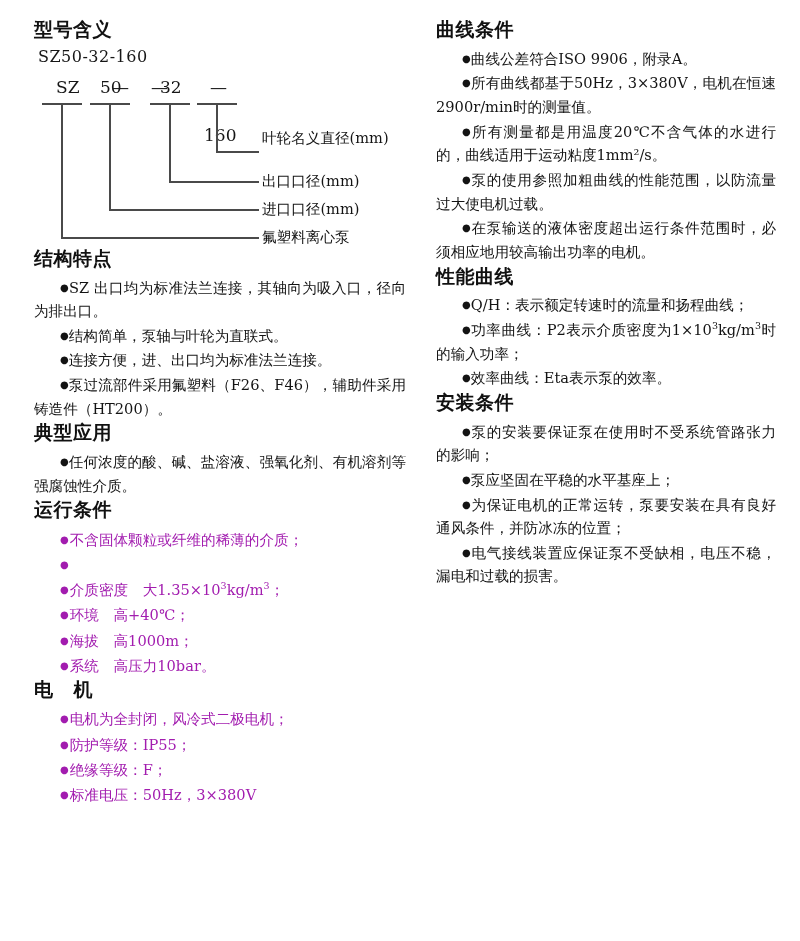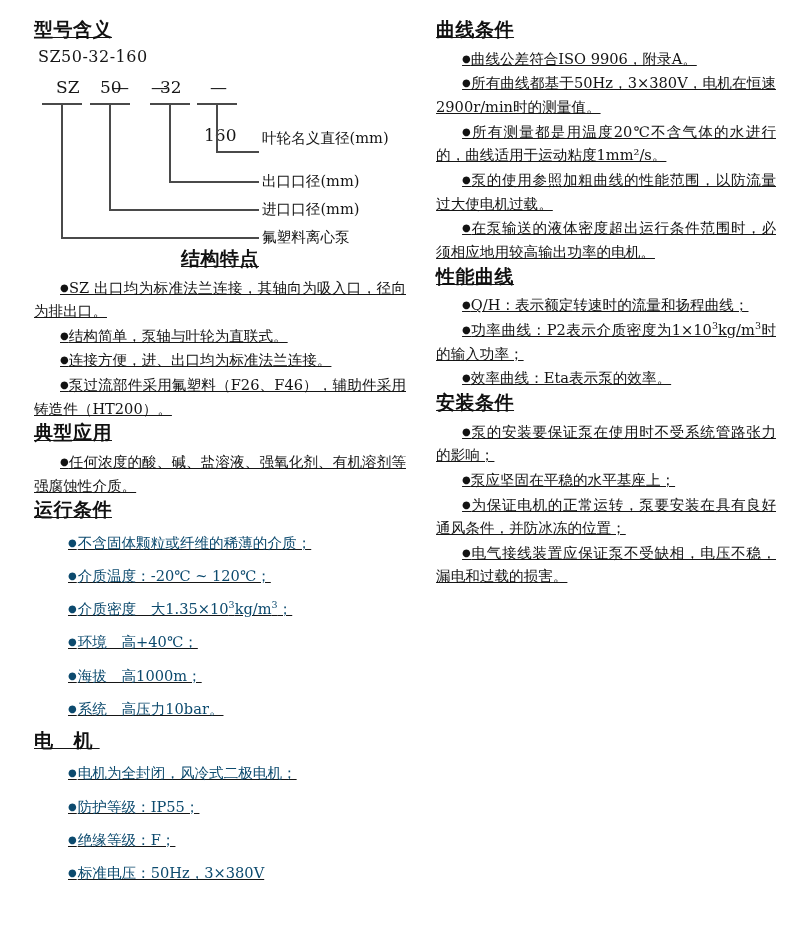--- a/index.html
+++ b/index.html
@@ -15,21 +15,20 @@
     color: #161616;
     overflow: hidden;
   }
 
   .page {
     position: absolute;
     inset: 0;
     display: flex;
     box-sizing: border-box;
     padding: 18px 24px 16px 34px;
-    text-decoration: underline;
   }
 
   .col {
     position: relative;
     box-sizing: border-box;
   }
   .col-left  { width: 372px; }
   .col-gap   { width: 32px; }
   .col-right { width: 362px; }
 
@@ -39,21 +38,21 @@
     font-size: 19px;
     letter-spacing: 0.5px;
     margin: 0 0 5px 0;
     line-height: 1.25;
     color: #111;
   }
   h2.spaced { letter-spacing: 7px; }
 
   .gap-before-lg { margin-top: 28px; }
   .gap-before-md { margin-top: 22px; }
-  .gap-before-sm { margin-top: 16px; text-align: center; }
+  .gap-before-sm { margin-top: 16px; }
 
   p.para {
     margin: 0 0 1px 0;
     font-family: "DejaVu Serif", "Liberation Serif", serif;
     font-size: 14.6px;
     line-height: 1.62;
     text-indent: 26px;
     text-align: justify;
     color: #131313;
   }
@@ -61,23 +60,23 @@
   
   ul.blist {
     margin: 0;
     padding: 0;
     list-style: none;
   }
   ul.blist li {
     font-family: "DejaVu Serif", "Liberation Serif", serif;
     font-size: 14.6px;
     line-height: 1.72;
-    margin: 8px;
+    margin: 0;
     padding-left: 26px;
-    color: #0c4a6e;
+    color: #a21caf;
     white-space: nowrap;
   }
 
   .bullet::before {
     content: "\25CF";
     font-size: 10px;
     vertical-align: 2px;
     margin-right: 1px;
   }
   .para .bullet::before { margin-right: 0px; }
@@ -183,21 +182,21 @@
     <p class="para"><span class="bullet"></span><span>结构简单，泵轴与叶轮为直联式。</span></p>
     <p class="para"><span class="bullet"></span><span>连接方便，进、出口均为标准法兰连接。</span></p>
     <p class="para"><span class="bullet"></span><span>泵过流部件采用氟塑料（F26、F46），辅助件采用铸造件（HT200）。</span></p>
 
     <h2 class="section-title gap-before-md">典型应用</h2>
     <p class="para"><span class="bullet"></span><span>任何浓度的酸、碱、盐溶液、强氧化剂、有机溶剂等强腐蚀性介质。</span></p>
 
     <h2 class="section-title gap-before-md">运行条件</h2>
     <ul class="blist">
       <li><span class="bullet"></span><span>不含固体颗粒或纤维的稀薄的介质；</span></li>
-      <li><span class="bullet"></span><span>介质温度：-20℃ ~ 120℃；</span></li>
+      <li><span class="bullet"></span></li>
       <li><span class="bullet"></span><span>介质密度　大1.35×10</span><sup>3</sup><span>kg/m</span><sup>3</sup><span>；</span></li>
       <li><span class="bullet"></span><span>环境　高+40℃；</span></li>
       <li><span class="bullet"></span><span>海拔　高1000m；</span></li>
       <li><span class="bullet"></span><span>系统　高压力10bar。</span></li>
     </ul>
 
     <h2 class="section-title spaced gap-before-md">电 机</h2>
     <ul class="blist">
       <li><span class="bullet"></span><span>电机为全封闭，风冷式二极电机；</span></li>
       <li><span class="bullet"></span><span>防护等级：IP55；</span></li>

